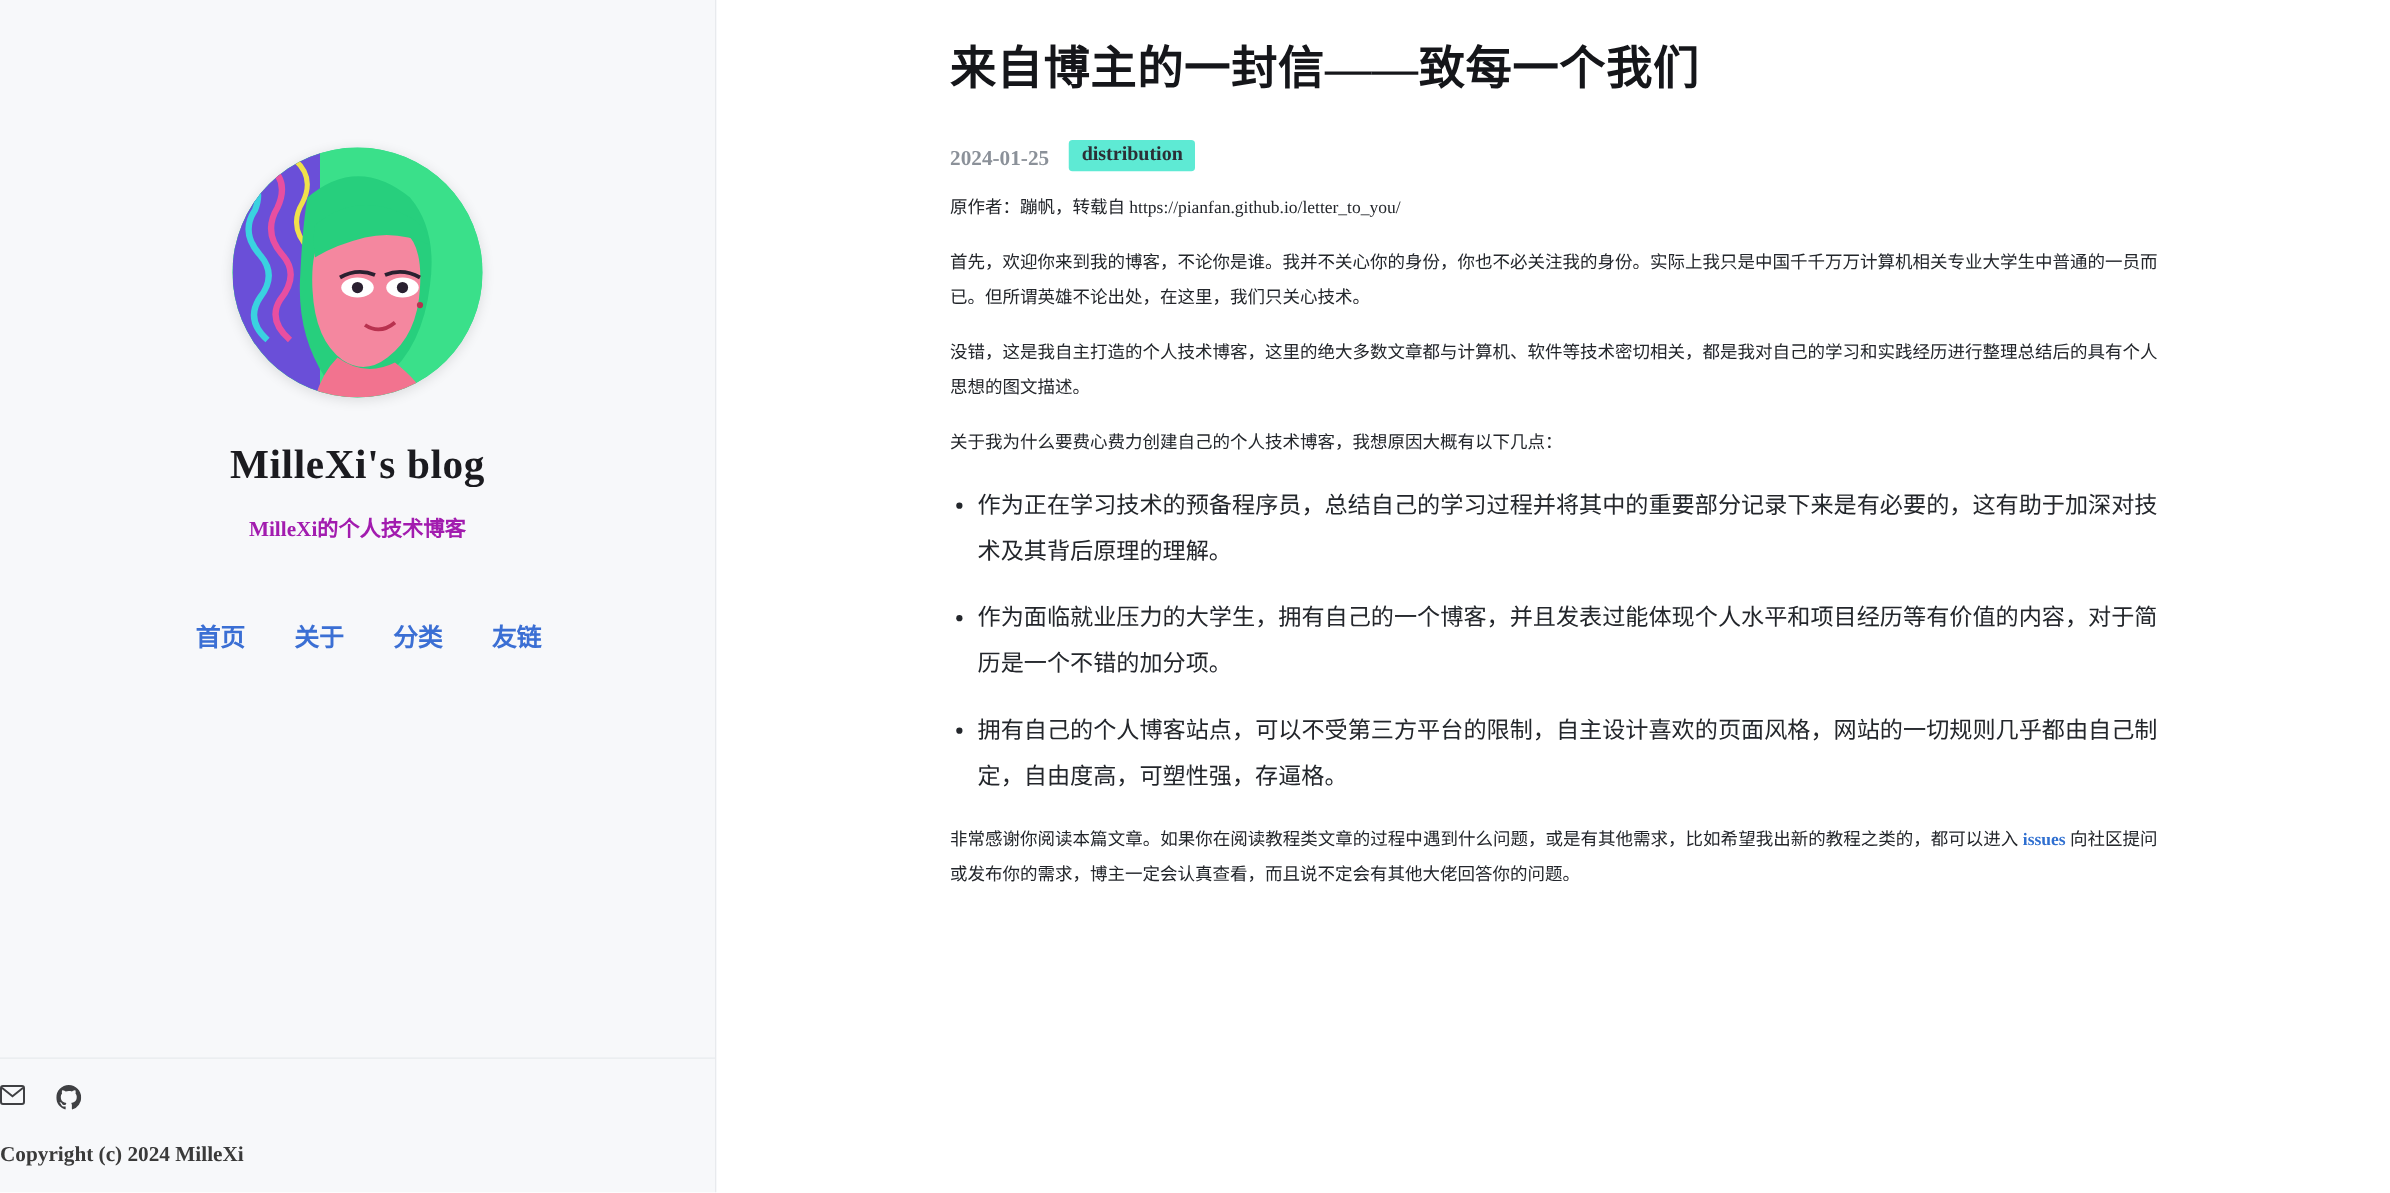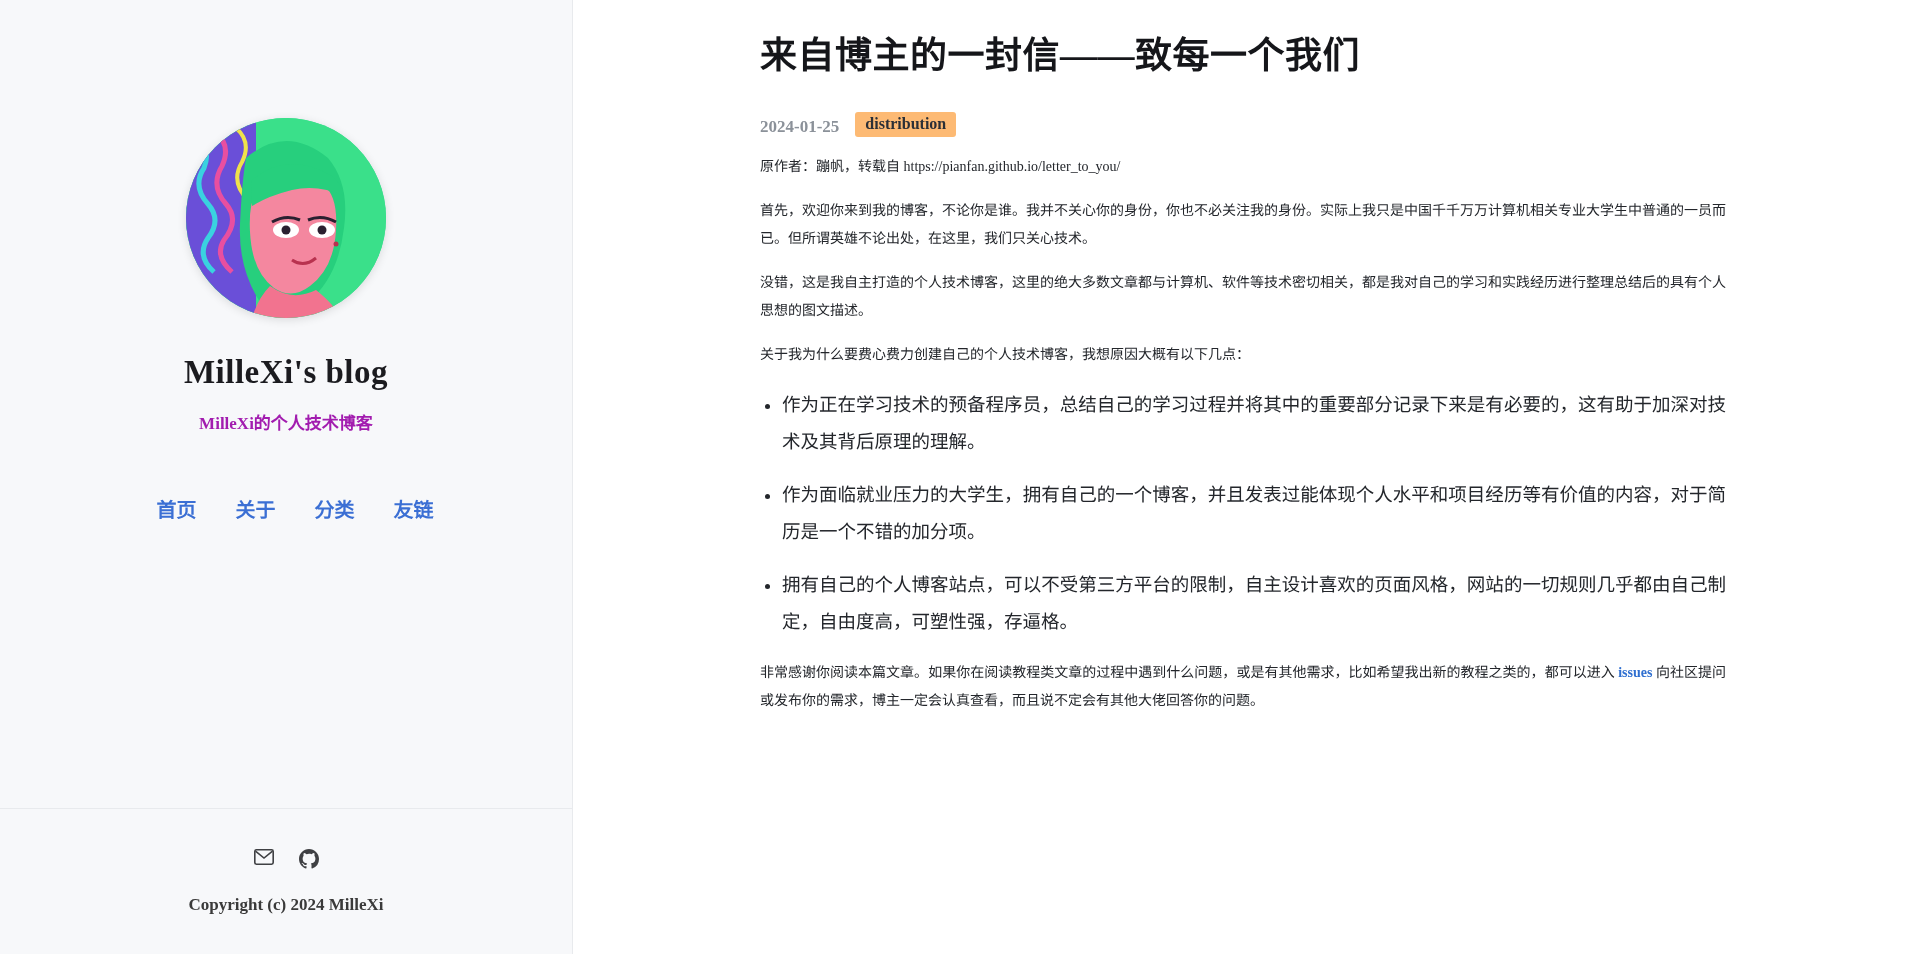--- a/index.html
+++ b/index.html
@@ -62,24 +62,23 @@
     color: #3b6fd4;
     text-decoration: none;
     font-weight: bold;
   }
   .sidebar-footer {
     position: absolute;
     bottom: 0;
     left: 0;
     right: 0;
     border-top: 1px solid #e8eaed;
-    height: 146px;
+    height: 108px;
     display: flex;
     flex-direction: column;
-    align-items: center;
     justify-content: center;
   }
   .social {
     display: flex;
     gap: 25px;
     margin-bottom: 26px;
   }
   .social a { color: #4a4a4a; display: inline-flex; }
   .copyright {
     font-size: 17px;
@@ -112,21 +111,21 @@
     align-items: flex-end;
     gap: 16px;
   }
   .post-date {
     font-size: 17px;
     color: #8b9199;
     font-weight: bold;
   }
   .tag {
     display: inline-block;
-    background: #fdba74;
+    background: #5eead4;
     color: #2b2f36;
     font-size: 16px;
     font-weight: bold;
     padding: 3px 10px 4px;
     border-radius: 3px;
     font-family: "Liberation Serif", serif;
   }
   .post-body { margin-top: 14px; }
   .post-body p {
     font-size: 14px;

